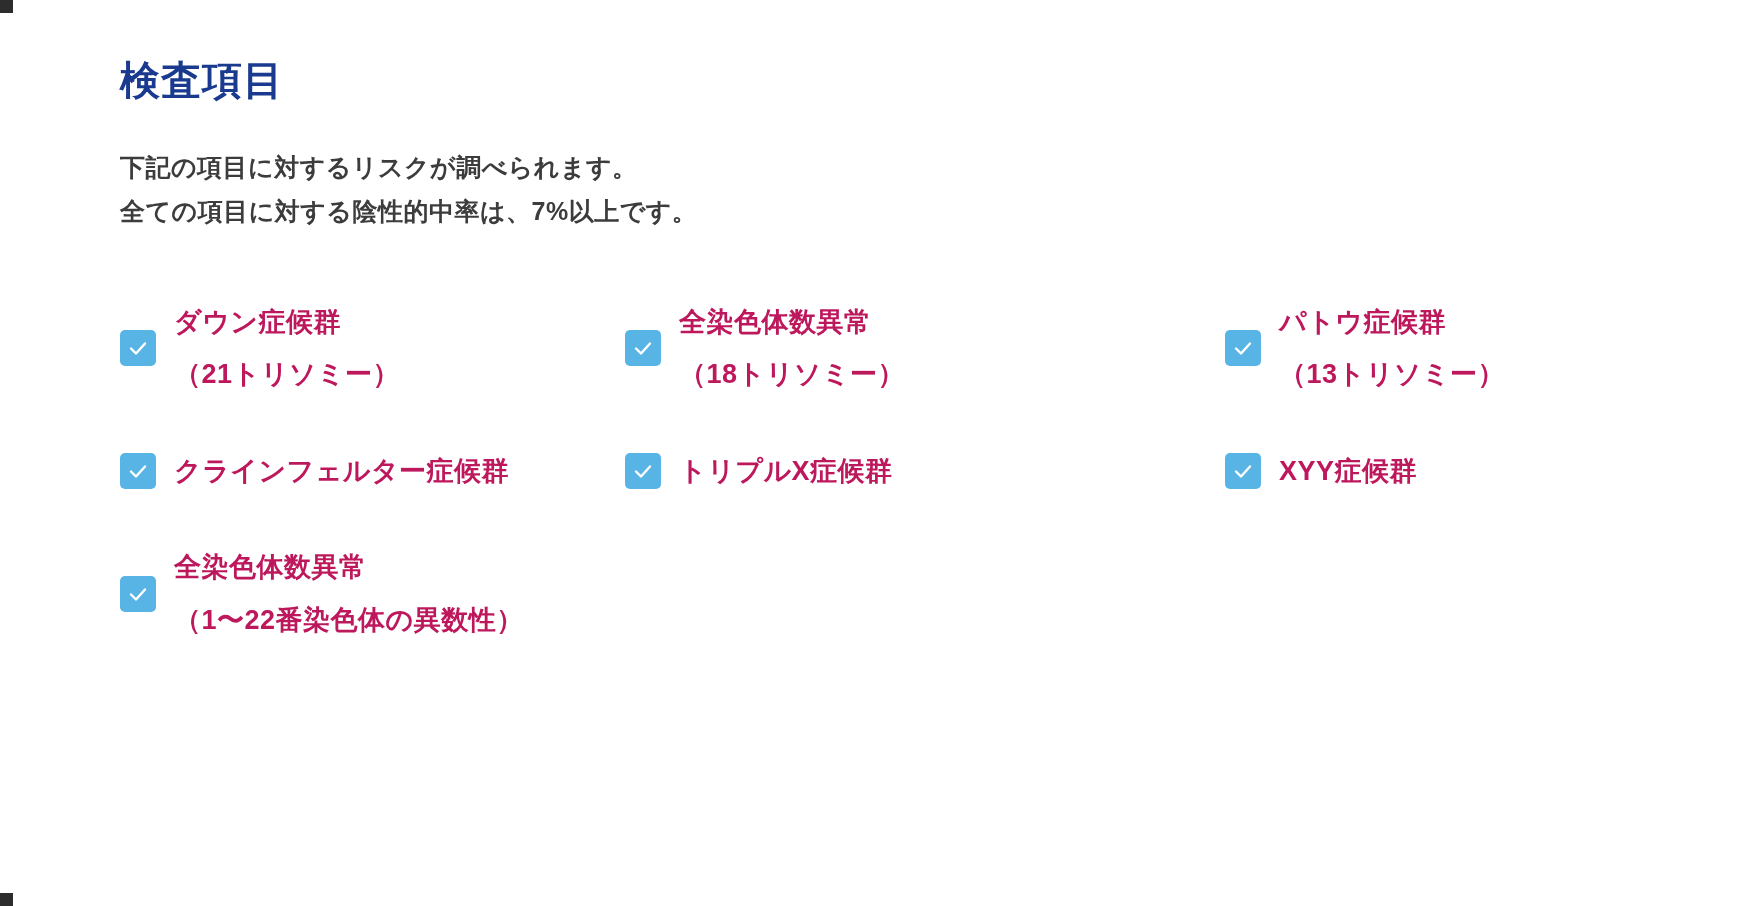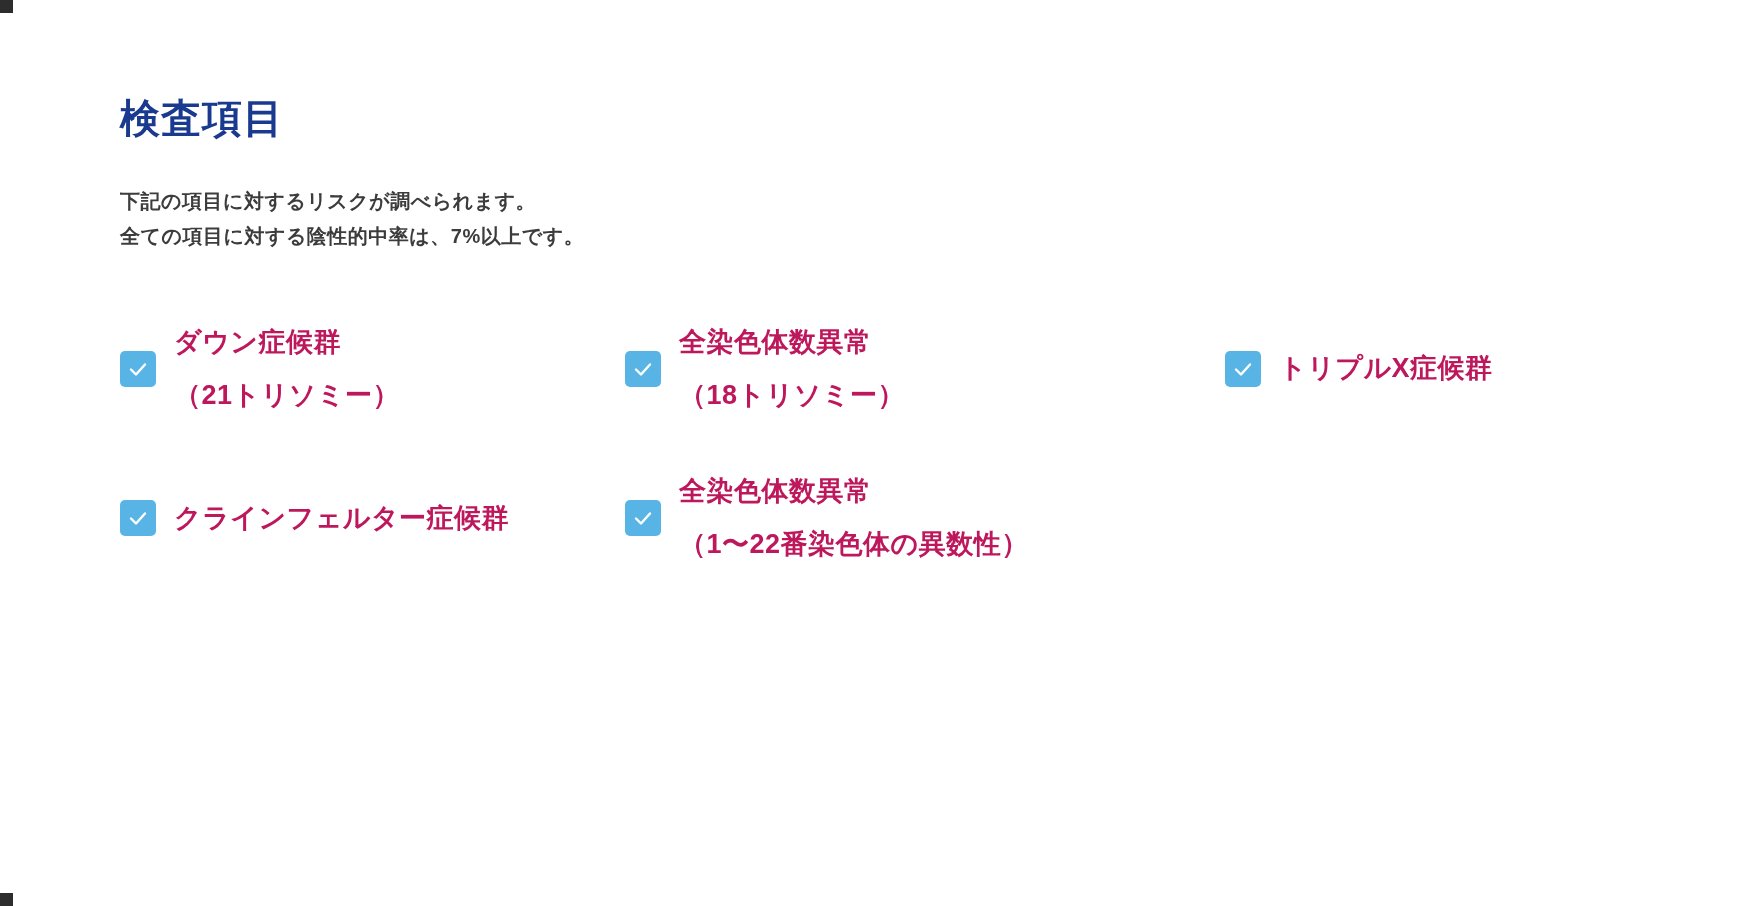--- a/index.html
+++ b/index.html
@@ -46,31 +46,31 @@
 
   .content {
     position: absolute;
     left: 120px;
     top: 0;
     width: 1520px;
   }
 
   .title {
     margin: 0;
-    padding-top: 94px;
+    padding-top: 56px;
     font-size: 40px;
     line-height: 1.2;
     font-weight: 700;
     color: #1a3a8f;
     letter-spacing: 1px;
   }
 
   .intro {
     margin-top: 42px;
-    font-size: 20px;
+    font-size: 25px;
     line-height: 1.75;
     font-weight: 700;
     color: #3c3c3c;
     letter-spacing: 0.5px;
   }
   .intro p {
     margin: 0;
   }
 
   .grid {
@@ -146,40 +146,57 @@
       <div class="item two-line">
         <span class="checkbox">
           <svg width="22" height="22" viewBox="0 0 22 22" aria-hidden="true">
             <polyline points="4,11.5 9,16.5 18,6.5" fill="none" stroke="#ffffff" stroke-width="2.4" stroke-linecap="round" stroke-linejoin="round"></polyline>
           </svg>
         </span>
         <span class="item-label">全染色体数異常
 （18トリソミー）</span>
       </div>
 
+      <div class="item two-line">
+        <span class="checkbox">
+          <svg width="22" height="22" viewBox="0 0 22 22" aria-hidden="true">
+            <polyline points="4,11.5 9,16.5 18,6.5" fill="none" stroke="#ffffff" stroke-width="2.4" stroke-linecap="round" stroke-linejoin="round"></polyline>
+          </svg>
+        </span>
+        <span class="item-label">パトウ症候群
+（13トリソミー）</span>
+      </div>
 
 
       <div class="item">
         <span class="checkbox">
           <svg width="22" height="22" viewBox="0 0 22 22" aria-hidden="true">
             <polyline points="4,11.5 9,16.5 18,6.5" fill="none" stroke="#ffffff" stroke-width="2.4" stroke-linecap="round" stroke-linejoin="round"></polyline>
           </svg>
         </span>
+        <span class="item-label">クラインフェルター症候群</span>
+      </div>
+
+      <div class="item">
+        <span class="checkbox">
+          <svg width="22" height="22" viewBox="0 0 22 22" aria-hidden="true">
+            <polyline points="4,11.5 9,16.5 18,6.5" fill="none" stroke="#ffffff" stroke-width="2.4" stroke-linecap="round" stroke-linejoin="round"></polyline>
+          </svg>
+        </span>
         <span class="item-label">トリプルX症候群</span>
       </div>
 
       <div class="item">
         <span class="checkbox">
           <svg width="22" height="22" viewBox="0 0 22 22" aria-hidden="true">
             <polyline points="4,11.5 9,16.5 18,6.5" fill="none" stroke="#ffffff" stroke-width="2.4" stroke-linecap="round" stroke-linejoin="round"></polyline>
           </svg>
         </span>
-        <span class="item-label">クラインフェルター症候群</span>
-      </div>
-
+        <span class="item-label">XYY症候群</span>
+      </div>
 
       <div class="item two-line">
         <span class="checkbox">
           <svg width="22" height="22" viewBox="0 0 22 22" aria-hidden="true">
             <polyline points="4,11.5 9,16.5 18,6.5" fill="none" stroke="#ffffff" stroke-width="2.4" stroke-linecap="round" stroke-linejoin="round"></polyline>
           </svg>
         </span>
         <span class="item-label">全染色体数異常
 （1〜22番染色体の異数性）</span>
       </div>

